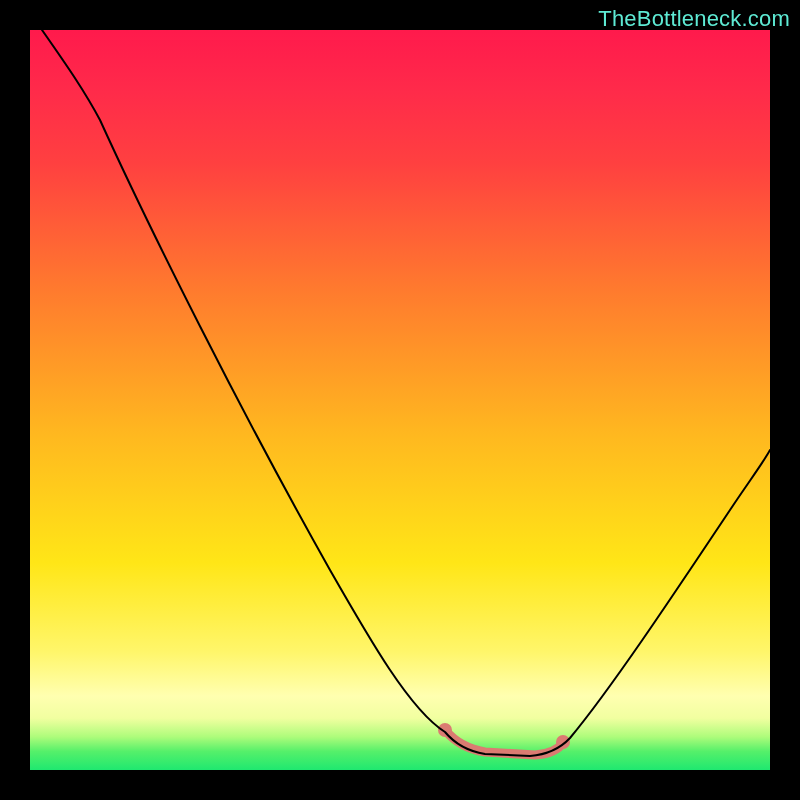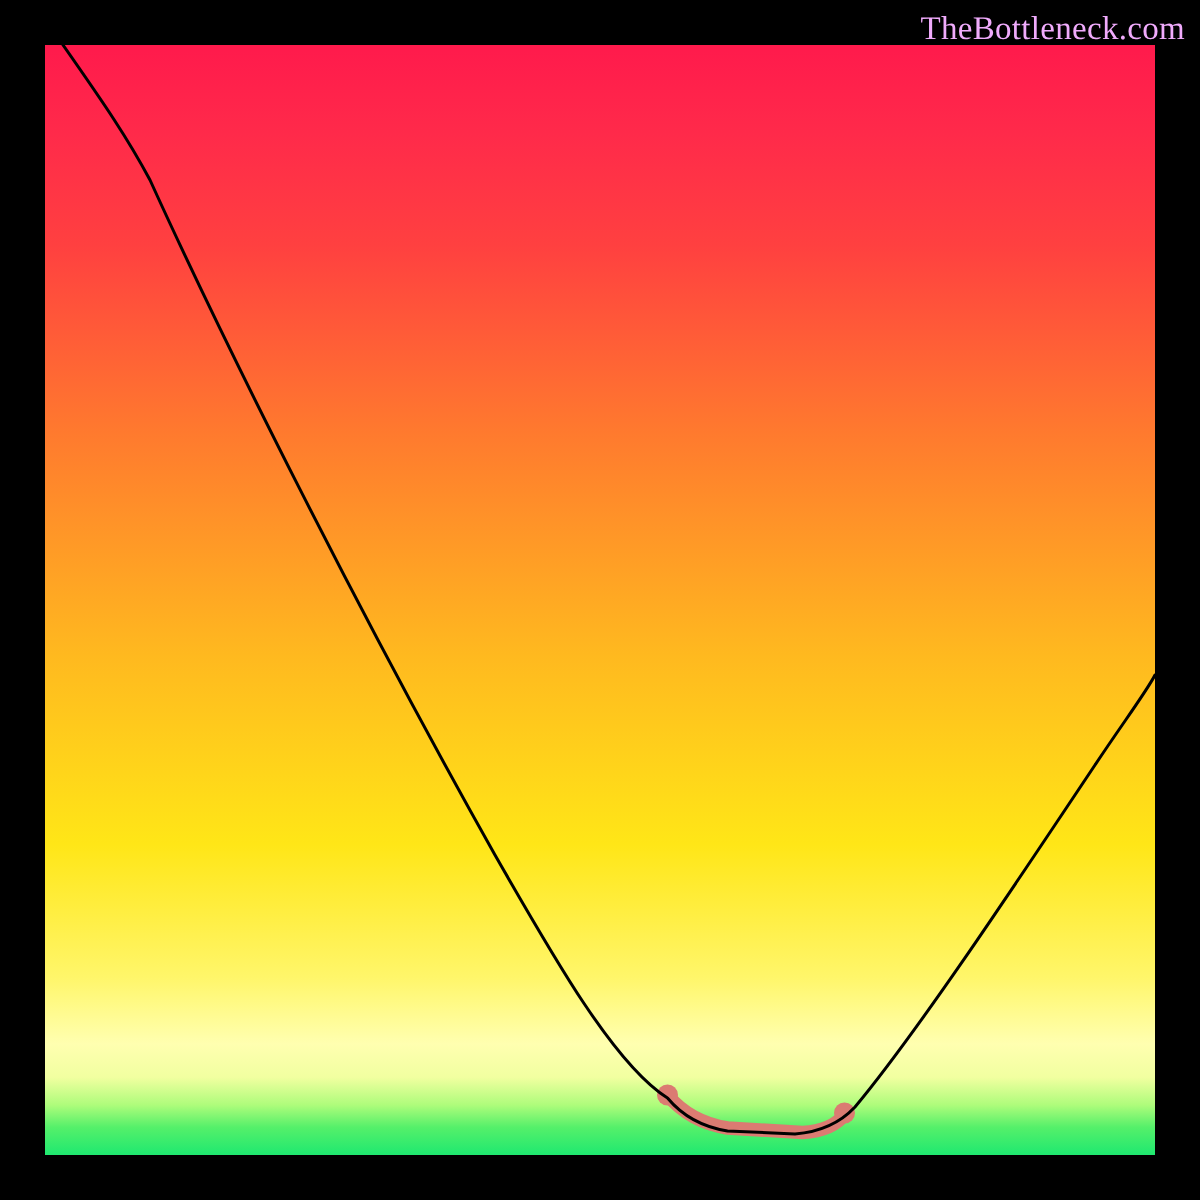--- a/index.html
+++ b/index.html
@@ -7,23 +7,23 @@
   .frame {
     position: relative;
     width: 800px;
     height: 800px;
     background: #000;
   }
   .watermark {
     position: absolute;
     top: 6px;
     right: 10px;
-    font-family: Liberation Serif, serif;
+    font-family: Liberation Sans, sans-serif;
     font-size: 22px;
-    color: #f0abfc;
+    color: #5eead4;
     letter-spacing: 0.2px;
     z-index: 10;
   }
   .plot {
     position: absolute;
     left: 30px;
     top: 30px;
     width: 740px;
     height: 740px;
     overflow: hidden;

